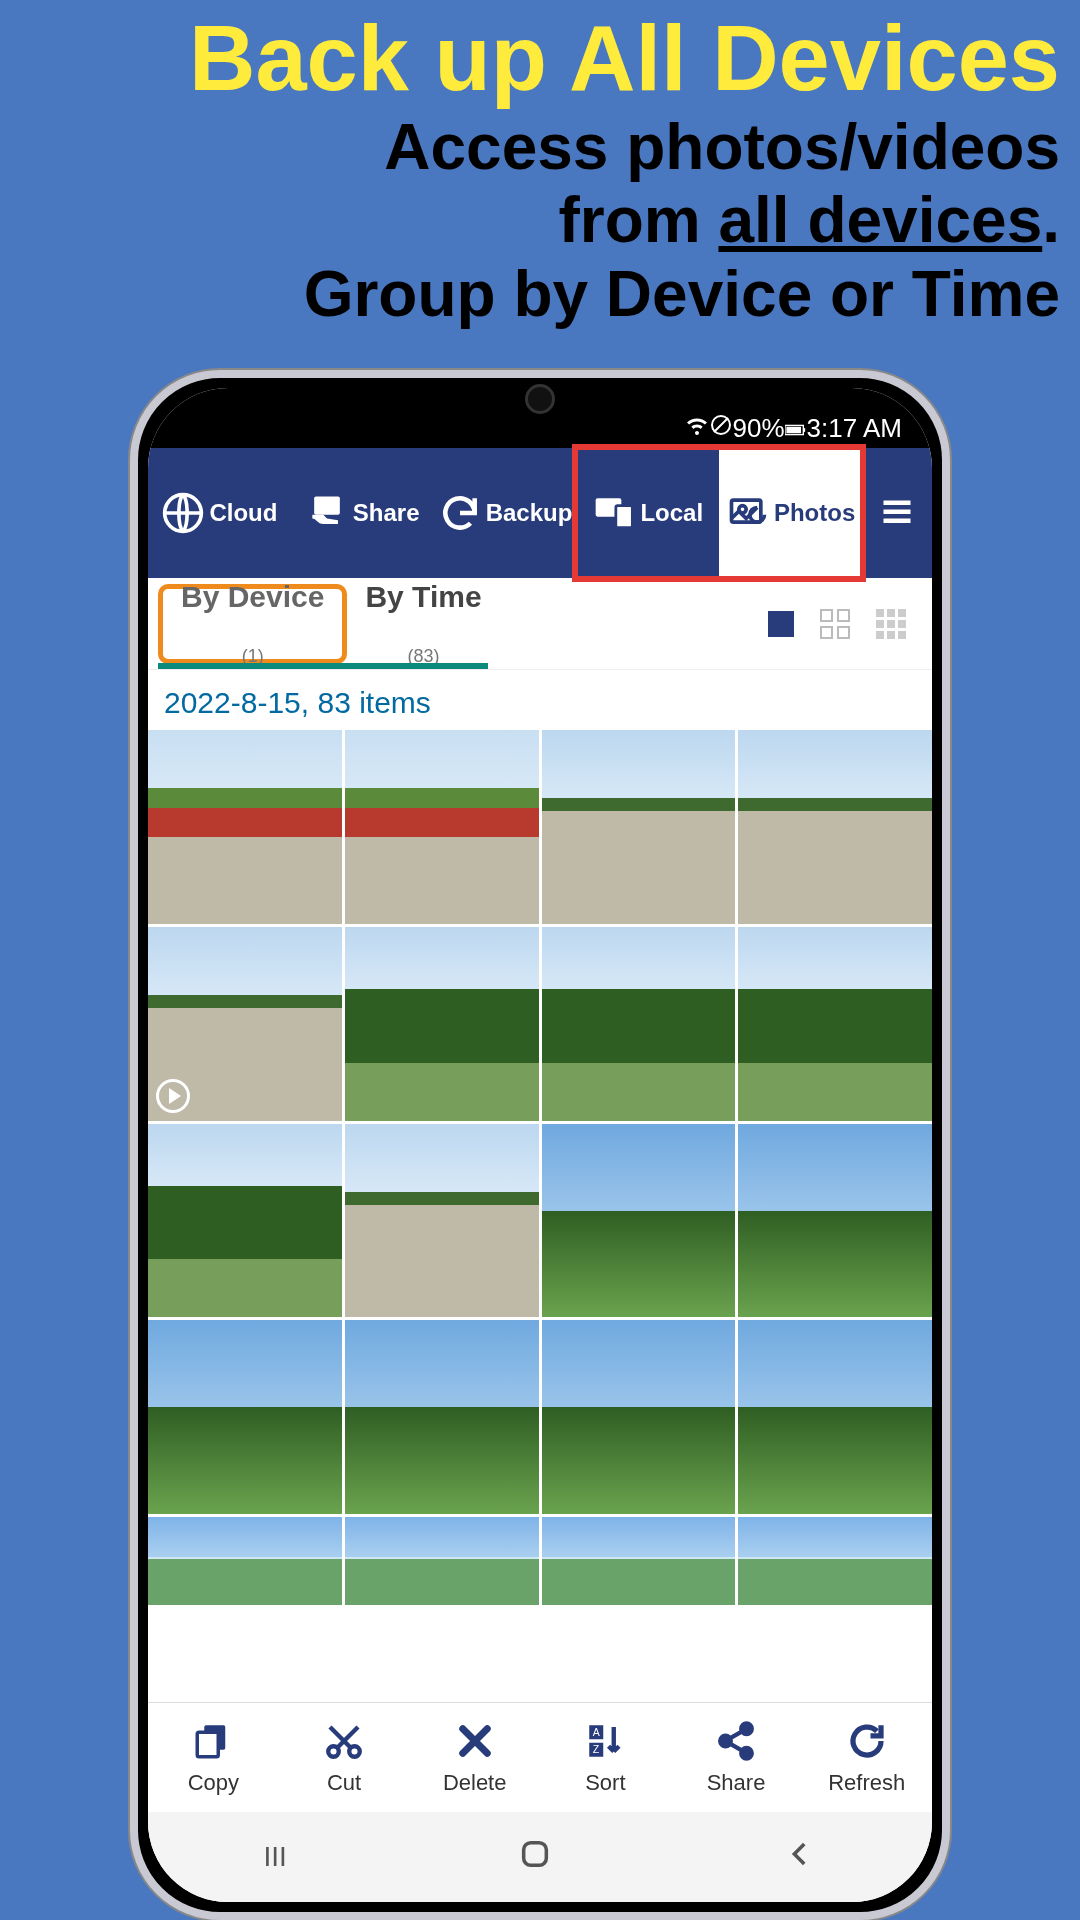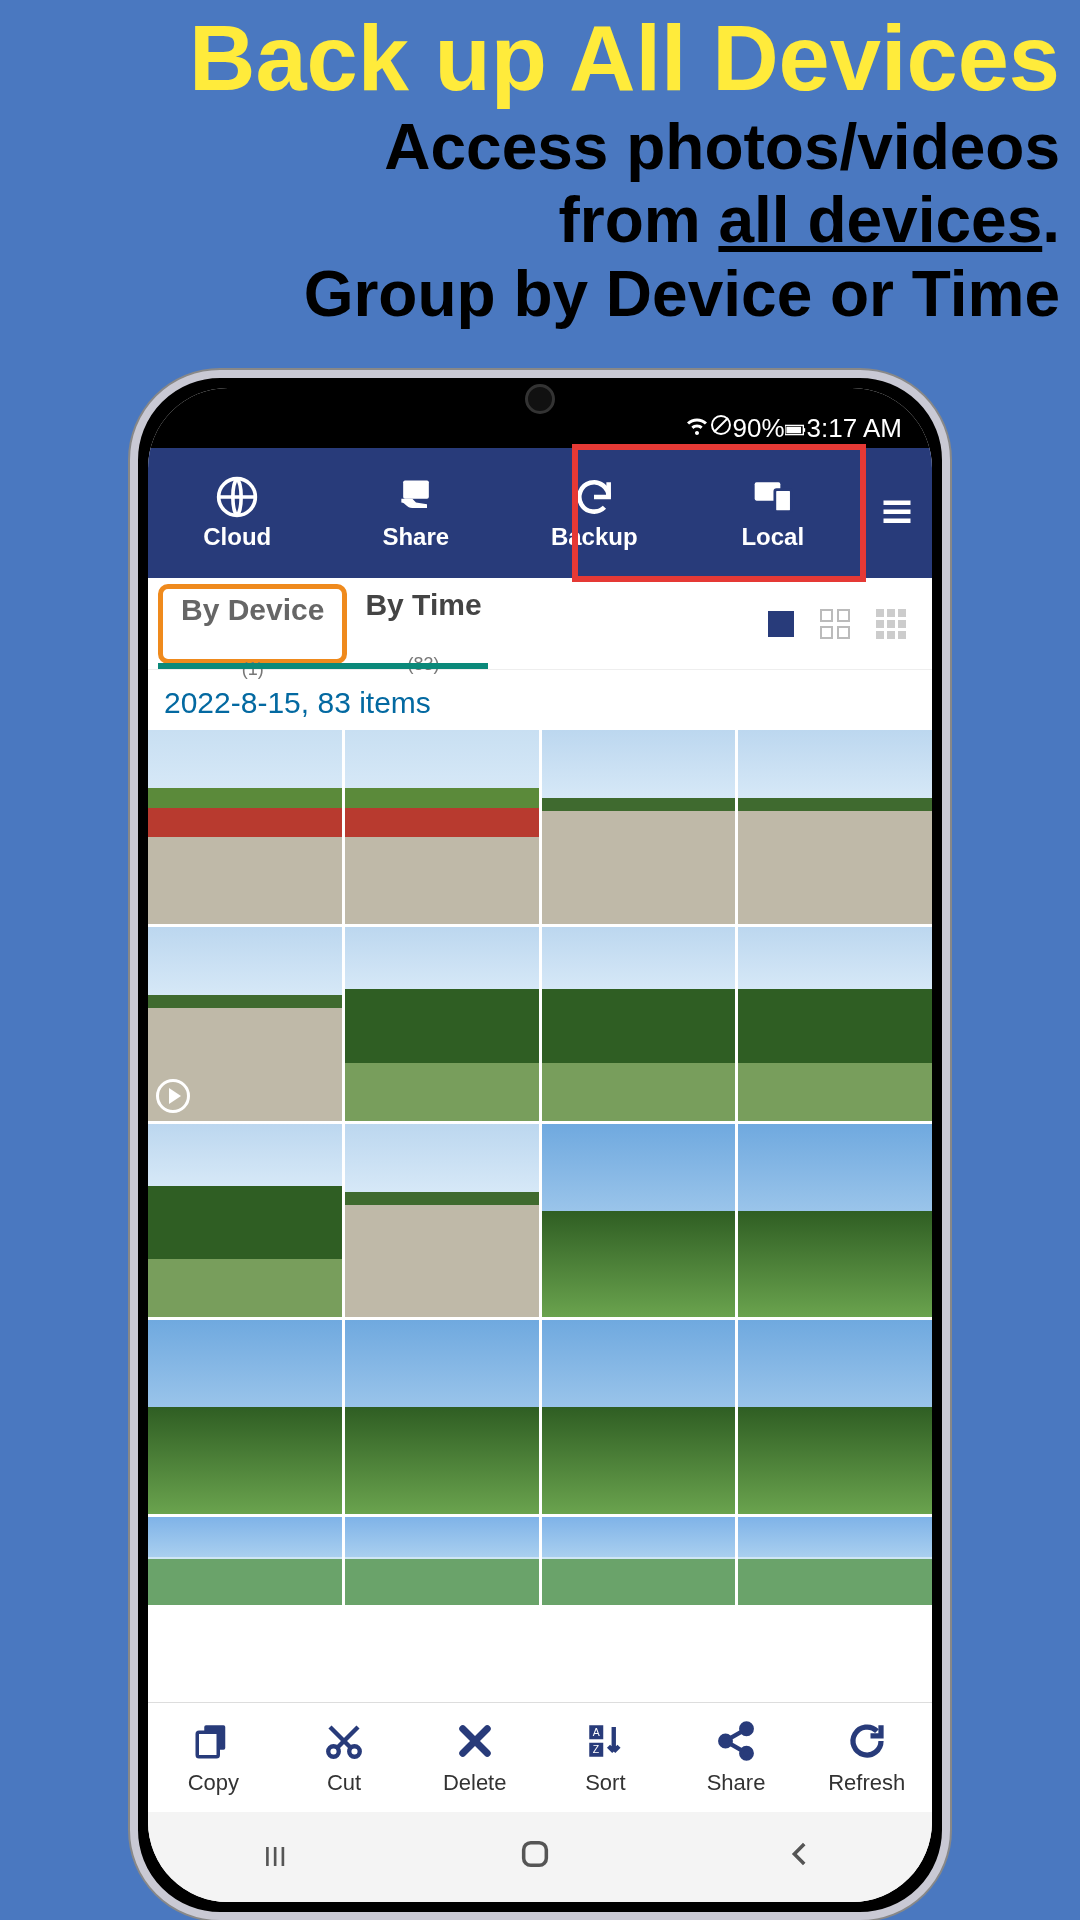--- a/index.html
+++ b/index.html
@@ -73,21 +73,21 @@
     background:#283b7a;
     display:flex;
     align-items:stretch;
     height:130px;
     color:#fff;
     position:relative;
   }
   .tb-item {
     flex:1;
     display:flex;
-    flex-direction:column;
+    flex-direction:row;
     align-items:center;
     justify-content:center;
     gap:4px;
     font-size:24px;
     font-weight:700;
   }
   .tb-item.active {
     background:#fff;
     color:#283b7a;
   }
@@ -109,21 +109,21 @@
   .filter-row {
     background:#fff;
     display:flex;
     align-items:center;
     height:92px;
     padding:6px 10px;
     border-bottom:1px solid #eee;
     position:relative;
   }
   .filter-tab {
-    display:flex; flex-direction:column; align-items:center; justify-content:space-between;
+    display:flex; flex-direction:column; align-items:center; justify-content:center;
     padding: 4px 18px;
     color:#444;
     font-weight:600;
     font-size:30px;
     height:80px;
     gap:32px;
   }
   .filter-tab .count { font-size:18px; color:#777; font-weight:400; }
   .filter-tab.device {
     border:5px solid #ef8a1d;
@@ -277,20 +277,31 @@
       </div>
       <div class="tb-item">
         <span class="tb-icon">
           <svg viewBox="0 0 24 24" fill="#fff">
               <rect x="2" y="4" width="14" height="10" rx="1"></rect>
               <rect x="13" y="8" width="9" height="12" rx="1" fill="#fff" stroke="#283b7a" stroke-width="1.5"></rect>
             </svg>
         </span>
         <span>Local</span>
       </div>
+      <div class="tb-item active">
+        <span class="tb-icon">
+          <svg viewBox="0 0 24 24" fill="none" stroke="#283b7a" stroke-width="2">
+              <rect x="3" y="5" width="16" height="12" rx="1"></rect>
+              <circle cx="9" cy="10" r="2"></circle>
+              <path d="M3 15l4-4 4 4 6-6"></path>
+              <path d="M17 9a4 4 0 104 4"></path>
+            </svg>
+        </span>
+        <span>Photos</span>
+      </div>
       <div class="menu-btn">
         <span>
           <svg viewBox="0 0 24 24" width="36" height="36" fill="#fff">
               <rect x="3" y="5" width="18" height="3"></rect>
               <rect x="3" y="11" width="18" height="3"></rect>
               <rect x="3" y="17" width="18" height="3"></rect>
             </svg>
         </span>
       </div>
       <div class="red-box"></div>

